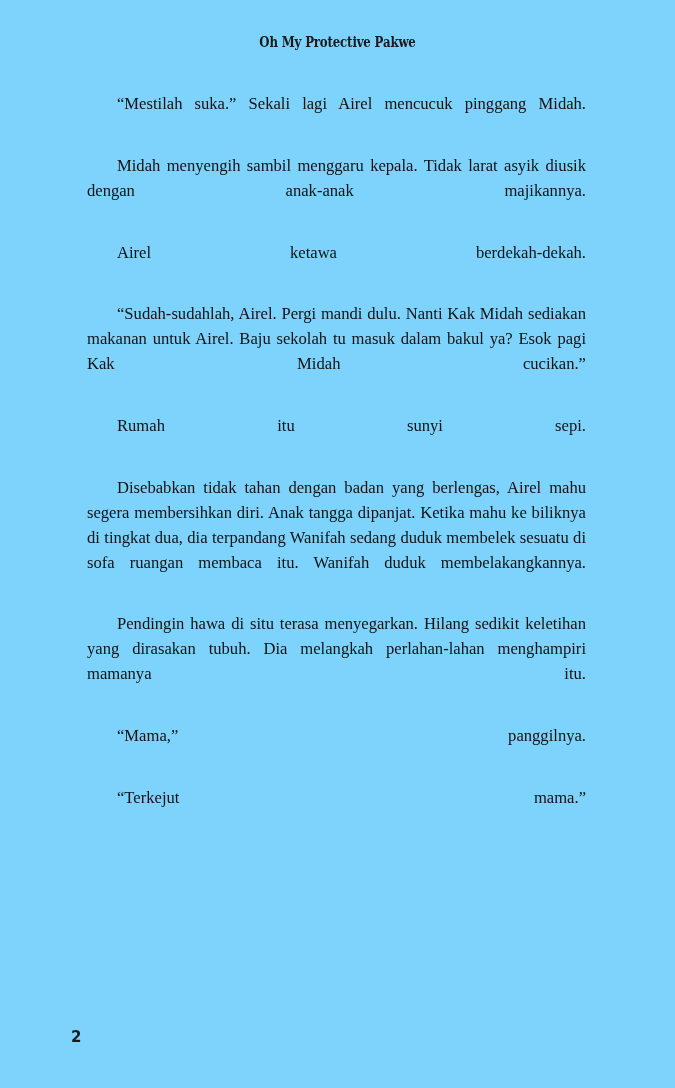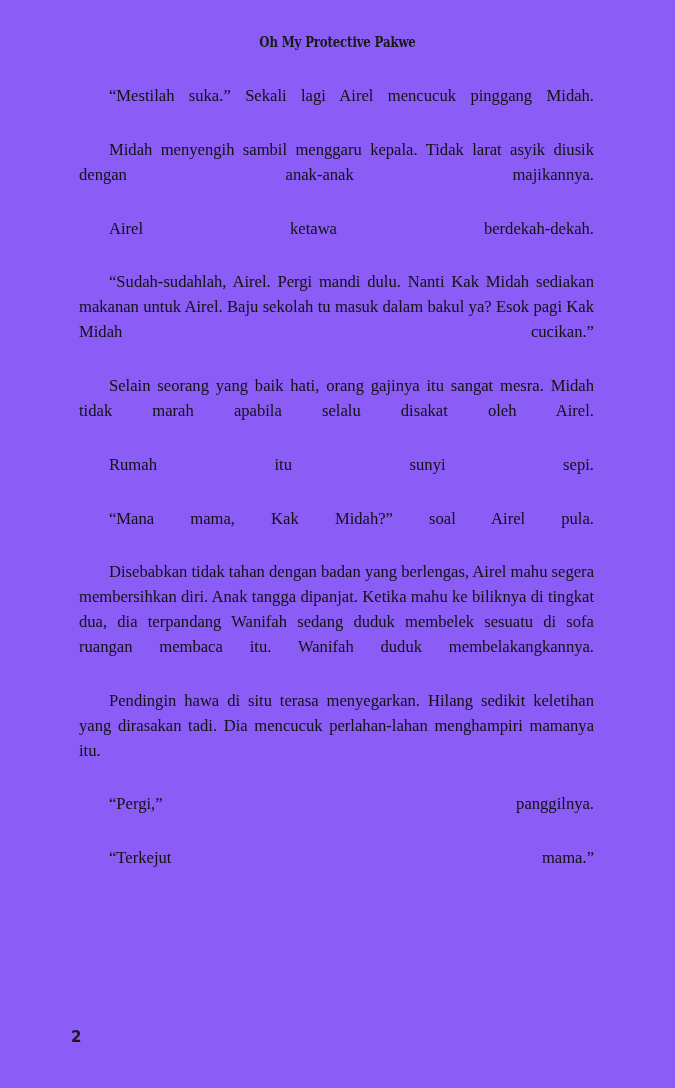--- a/index.html
+++ b/index.html
@@ -6,21 +6,21 @@
   html, body {
     margin: 0;
     padding: 0;
     background: #ffffff;
   }
 
   .page {
     position: relative;
     width: 675px;
     height: 1088px;
-    background: #8b5cf6;
+    background: #7dd3fc;
     overflow: hidden;
     box-sizing: border-box;
   }
 
   
   .running-head {
     position: absolute;
     top: 34px;
     left: 0;
     width: 675px;
@@ -45,21 +45,21 @@
     font-size: 16.6px;
     line-height: 24.9px;
     color: #121212;
     text-align: justify;
     text-justify: inter-word;
     hyphens: none;
     -webkit-font-smoothing: antialiased;
   }
 
   .text-block p {
-    margin: 4px;
+    margin: 12px;
     text-indent: 30px;
     text-align: justify;
   }
 
   
   .text-block p::after {
     content: "";
     display: inline-block;
     width: 100%;
   }
@@ -80,24 +80,22 @@
 
 <div class="page">
 
   <div class="running-head">Oh My Protective Pakwe</div>
 
   <div class="text-block">
       <p>“Mestilah suka.” Sekali lagi Airel mencucuk pinggang Midah.</p>
       <p>Midah menyengih sambil menggaru kepala. Tidak larat asyik diusik dengan anak-anak majikannya.</p>
       <p>Airel ketawa berdekah-dekah.</p>
       <p>“Sudah-sudahlah, Airel. Pergi mandi dulu. Nanti Kak Midah sediakan makanan untuk Airel. Baju sekolah tu masuk dalam bakul ya? Esok pagi Kak Midah cucikan.”</p>
-      <p>Selain seorang yang baik hati, orang gajinya itu sangat mesra. Midah tidak marah apabila selalu disakat oleh Airel.</p>
       <p>Rumah itu sunyi sepi.</p>
-      <p>“Mana mama, Kak Midah?” soal Airel pula.</p>
       <p>Disebabkan tidak tahan dengan badan yang berlengas, Airel mahu segera membersihkan diri. Anak tangga dipanjat. Ketika mahu ke biliknya di tingkat dua, dia terpandang Wanifah sedang duduk membelek sesuatu di sofa ruangan membaca itu. Wanifah duduk membelakangkannya.</p>
-      <p>Pendingin hawa di situ terasa menyegarkan. Hilang sedikit keletihan yang dirasakan tadi. Dia mencucuk perlahan-lahan menghampiri mamanya itu.</p>
-      <p>“Pergi,” panggilnya.</p>
+      <p>Pendingin hawa di situ terasa menyegarkan. Hilang sedikit keletihan yang dirasakan tubuh. Dia melangkah perlahan-lahan menghampiri mamanya itu.</p>
+      <p>“Mama,” panggilnya.</p>
       <p>“Terkejut mama.”</p>
     </div>
 
   <div class="folio">2</div>
 
 </div>
 
 </body></html>

